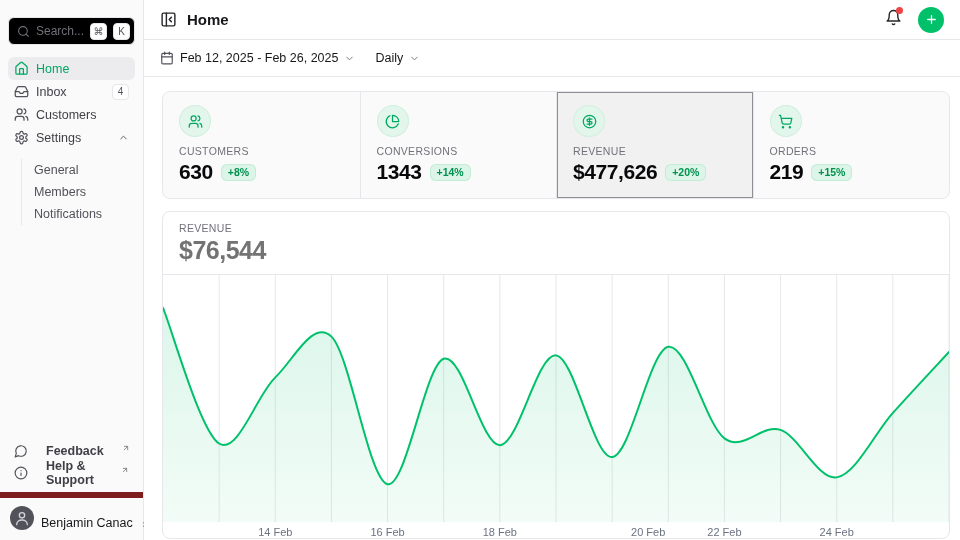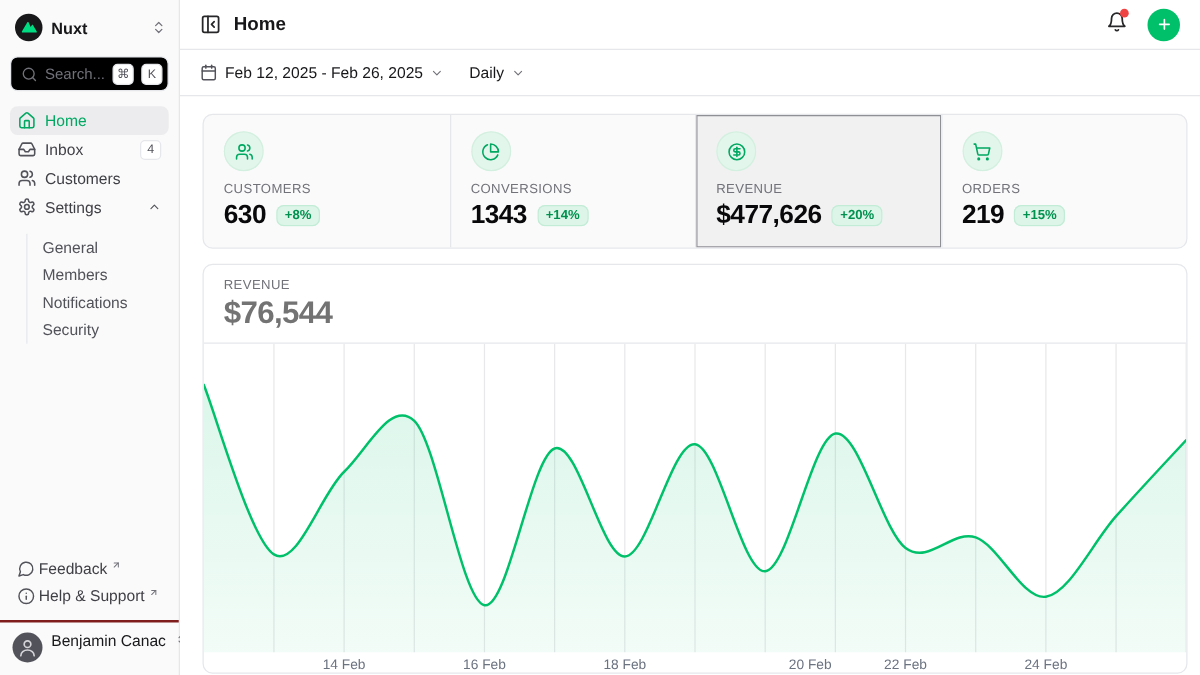--- a/index.html
+++ b/index.html
@@ -30,26 +30,26 @@
   .nav-item.active .icn { color:#00a862; }
   .badge-chip { margin-left:auto; min-width:17px; height:16px; border:1px solid #e5e7eb; background:#fff;
                 border-radius:4px; font-size:10px; color:#52525b; display:flex; align-items:center;
                 justify-content:center; padding:0 3px; }
   .chev-end { margin-left:auto; color:#52525b; display:flex; }
   .subnav { margin:10px 0 2px 13px; border-left:1px solid #e5e7eb; display:flex; flex-direction:column; }
   .sub-item { height:22px; display:flex; align-items:center; padding-left:12px; font-size:12.5px;
               font-weight:500; color:#52525b; cursor:pointer; }
 
   .sb-spacer { flex:1; }
-  .footer-item { display:flex; align-items:center; gap:3px; height:22px; padding:0 6px; font-size:12.5px;
-                 font-weight:400; color:#3f3f46; cursor:pointer; border-radius:6px; }
+  .footer-item { display:flex; align-items:center; gap:18px; height:22px; padding:0 6px; font-size:12.5px;
+                 font-weight:700; color:#3f3f46; cursor:pointer; border-radius:6px; }
   .footer-item .icn { width:14px; height:14px; color:#52525b; display:flex; flex:none; }
   .ext { color:#71717a; display:flex; margin:-7px 0 0 0; }
 
-  .user-row { display:flex; align-items:flex-start; gap:7px; border-top:2px solid #7f1d1d; margin:8px -8px 0;
+  .user-row { display:flex; align-items:flex-end; gap:7px; border-top:6px solid #7f1d1d; margin:8px -8px 0;
               padding:8px 8px 2px 10px; cursor:pointer; }
   .avatar { width:24px; height:24px; border-radius:50%; background:#52525b; display:flex; align-items:center;
             justify-content:center; flex:none; overflow:hidden; }
   .user-name { font-size:12.5px; font-weight:500; color:#18181b; flex:1; white-space:nowrap; }
 
   
   .main { flex:1; display:flex; flex-direction:column; min-width:0; background:#fff; }
   .hdr { height:40px; min-height:40px; border-bottom:1px solid #e5e7eb; display:flex; align-items:center;
          padding:0 16px; gap:10px; }
   .icon-btn { color:#27272a; display:flex; background:none; border:none; cursor:pointer; padding:0; }
@@ -93,34 +93,20 @@
   .ticks { position:relative; flex:1; }
   .tick { position:absolute; top:4px; transform:translateX(-50%); font-size:11px; color:#6b7280; white-space:nowrap; }
 </style>
 </head>
 <body>
 
 <div class="app">
 
   <aside class="sidebar">
 
-    <div class="ws-row">
-      <span class="ws-logo">
-        <svg width="13" height="10" viewBox="0 0 24 17">
-          <path d="M13.6 16h8.4c.8 0 1.3-.9.9-1.6L17.4 5c-.4-.7-1.4-.7-1.8 0l-1.7 2.9L10.8.9c-.4-.7-1.4-.7-1.8 0L.9 14.4c-.4.7.1 1.6.9 1.6h5.3z" fill="#00dc82"></path>
-        </svg>
-      </span>
-      <span class="ws-name">Nuxt</span>
-      <span class="sel-ic">
-        <svg width="12" height="12" viewBox="0 0 24 24" fill="none" stroke="currentColor" stroke-width="2" stroke-linecap="round" stroke-linejoin="round">
-            <path d="m7 15 5 5 5-5"></path>
-            <path d="m7 9 5-5 5 5"></path>
-          </svg>
-      </span>
-    </div>
 
     <div class="search-box">
       <span class="sel-ic">
         <svg width="13" height="13" viewBox="0 0 24 24" fill="none" stroke="#71717a" stroke-width="2" stroke-linecap="round">
             <circle cx="11" cy="11" r="8"></circle>
             <path d="m21 21-4.3-4.3"></path>
           </svg>
       </span>
       <span class="search-text">Search...</span>
       <span class="kbd">⌘</span>
@@ -173,21 +159,20 @@
           <svg width="11" height="11" viewBox="0 0 24 24" fill="none" stroke="currentColor" stroke-width="2" stroke-linecap="round" stroke-linejoin="round">
               <path d="m18 15-6-6-6 6"></path>
             </svg>
         </span>
       </div>
 
       <div class="subnav">
         <div class="sub-item">General</div>
         <div class="sub-item">Members</div>
         <div class="sub-item">Notifications</div>
-        <div class="sub-item">Security</div>
       </div>
     </nav>
 
     <div class="sb-spacer"></div>
 
     <div class="footer-item">
       <span class="icn">
         <svg viewBox="0 0 24 24" fill="none" stroke="currentColor" stroke-width="2" stroke-linecap="round" stroke-linejoin="round">
             <path d="M7.9 20A9 9 0 1 0 4 16.1L2 22Z"></path>
           </svg>

